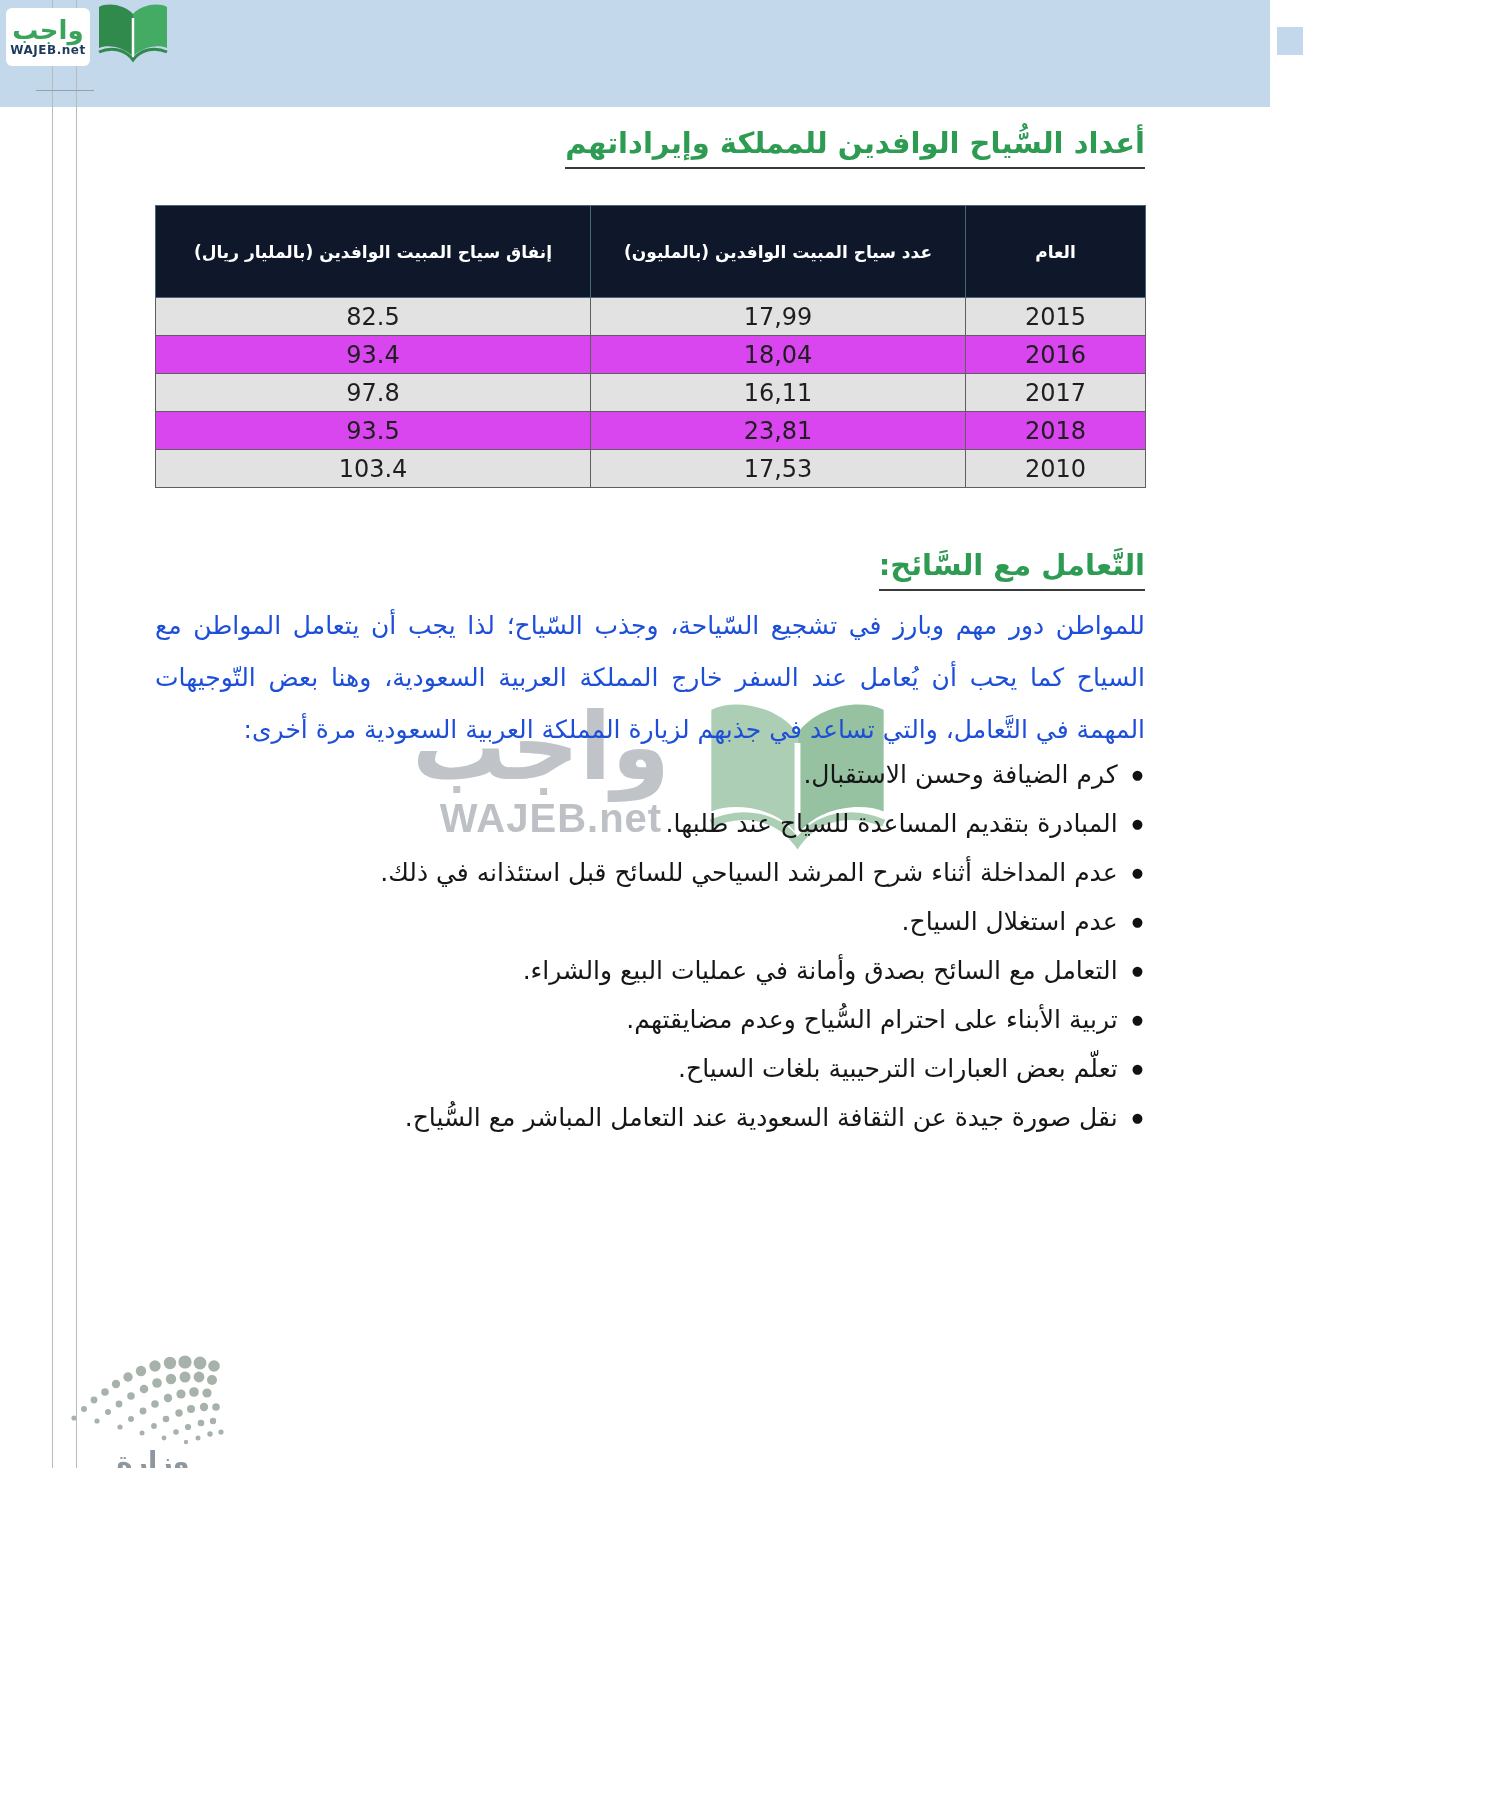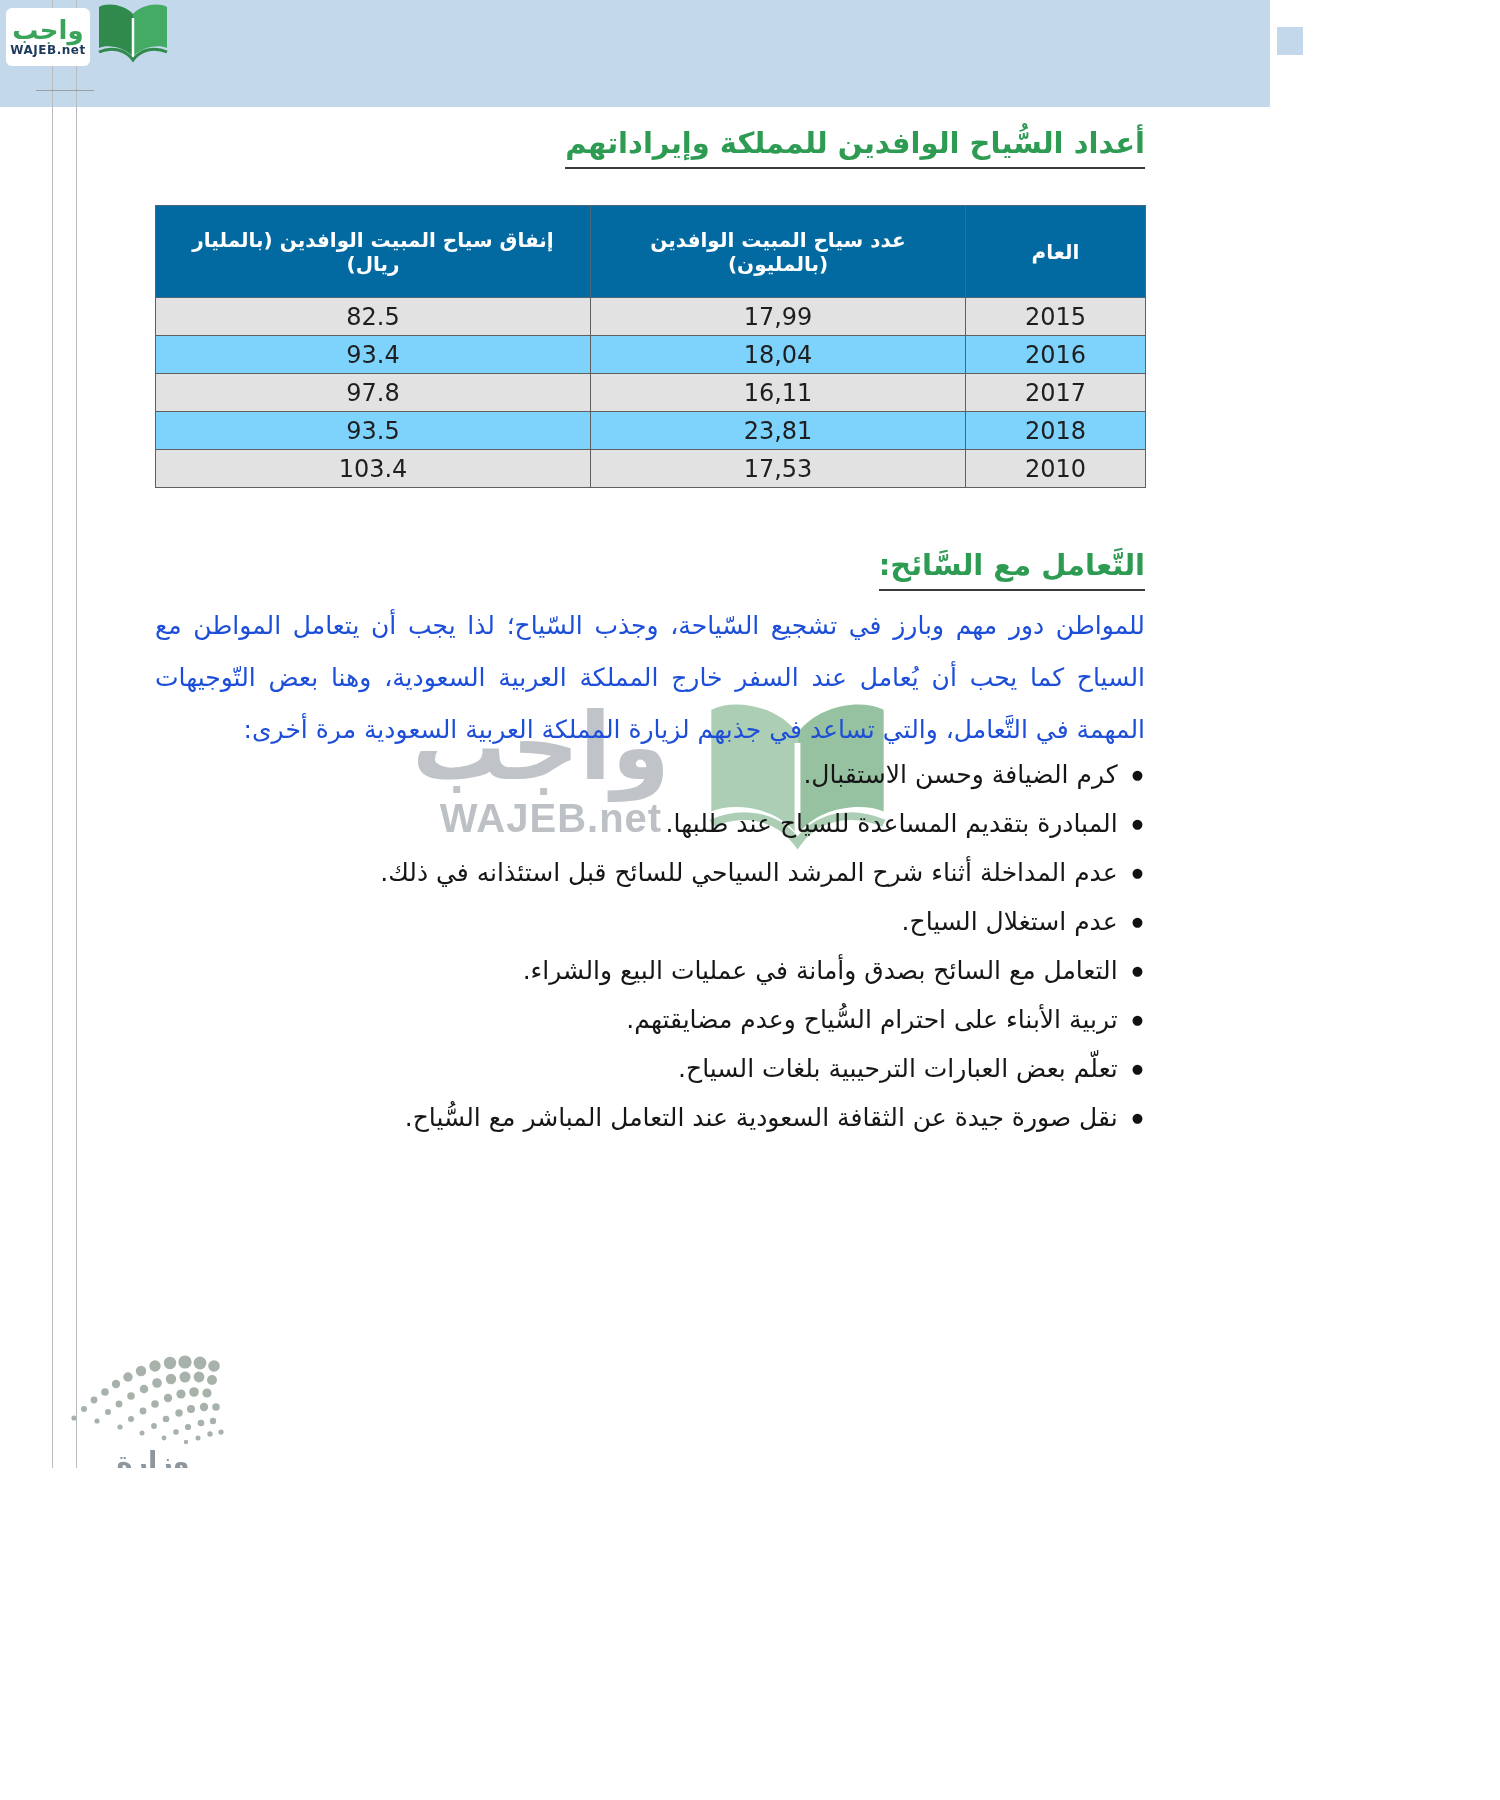--- a/index.html
+++ b/index.html
@@ -36,26 +36,26 @@
   }
   .t1 { top: 126px; }
   .t2 { top: 548px; }
 
   
   .data-table {
     position: absolute; left: 155px; top: 205px; width: 990px;
     border-collapse: collapse; table-layout: fixed; direction: rtl; z-index: 2;
   }
   .data-table th {
-    background: #0369a1; color: #ffffff; font-size: 20px; font-weight: bold; height: 92px;
+    background: #0f172a; color: #ffffff; font-size: 17px; font-weight: bold; height: 92px;
     border: 1px solid #48677a; text-align: center; vertical-align: middle; padding: 0 8px;
   }
   .data-table td {
     font-size: 24px; color: #1e1e1e; height: 38px; text-align: center; vertical-align: middle;
-    border: 1px solid #5f5f5f; background: #7dd3fc; padding: 0 6px;
+    border: 1px solid #5f5f5f; background: #d946ef; padding: 0 6px;
   }
   .data-table tbody tr:nth-child(odd) td { background: #e2e2e2; }
   .col-year { width: 180px; }
   .col-tourists { width: 375px; }
   .col-spending { width: 435px; }
 
   
   .intro {
     position: absolute; left: 155px; top: 600px; width: 990px; direction: rtl; text-align: justify;
     font-size: 25px; line-height: 52px; color: #1d4ed8; z-index: 2;

